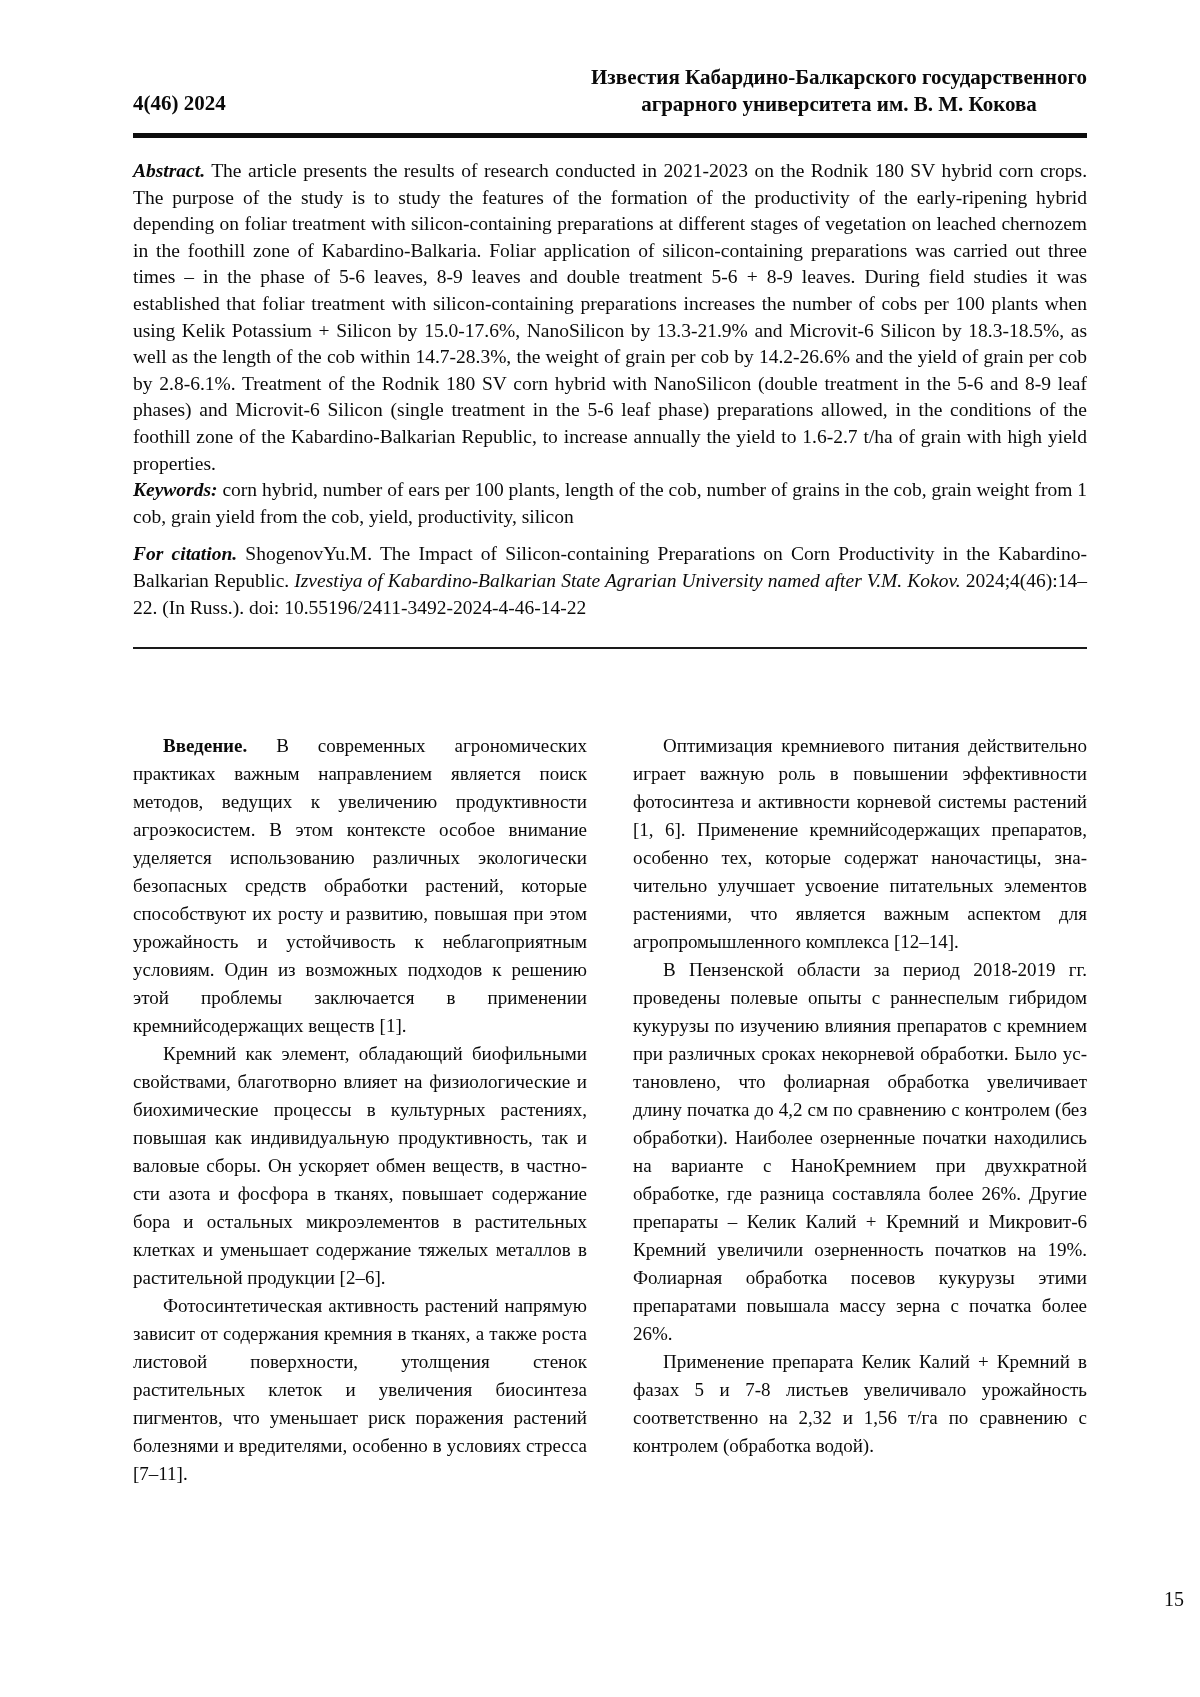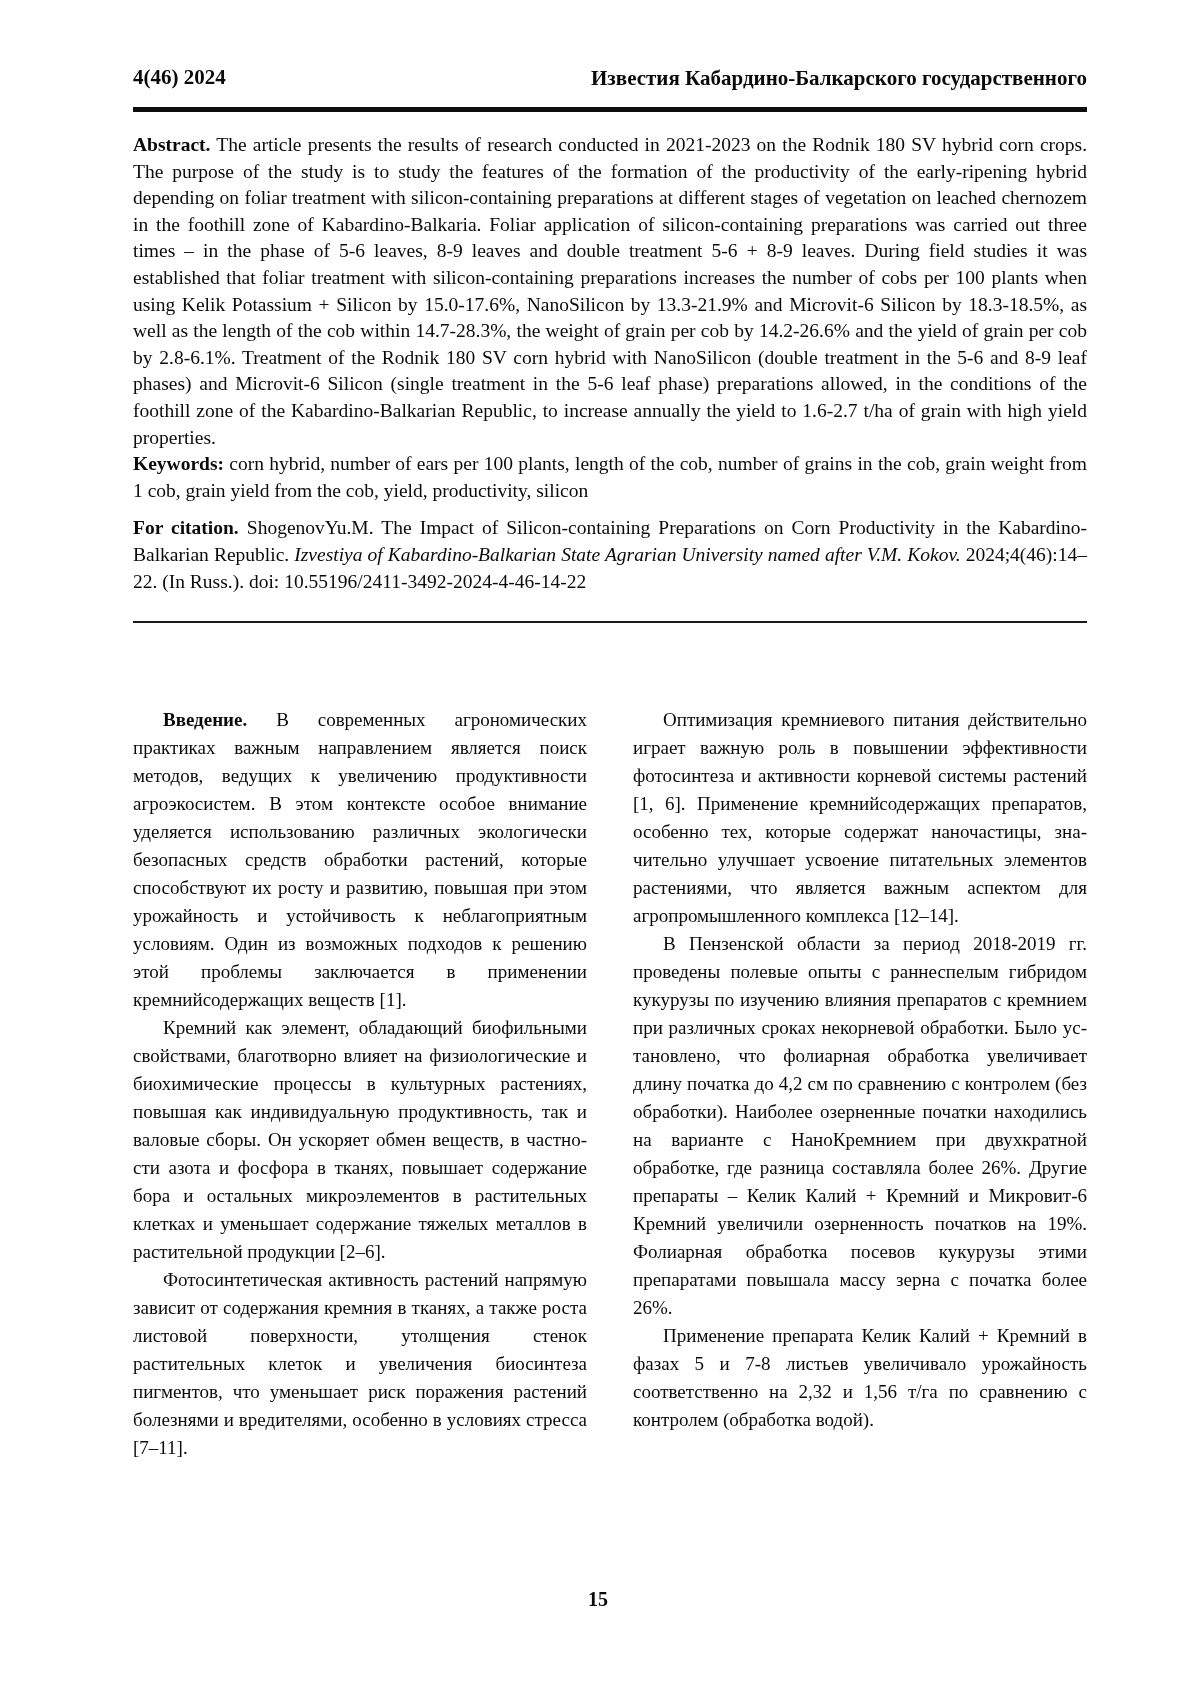--- a/index.html
+++ b/index.html
@@ -44,21 +44,21 @@
   
   .front p {
     margin: 0;
     font-size: 19.5px;
     line-height: 26.6px;
     text-align: justify;
   }
   .front .abstract  { margin-top: 20px; }
   .front .keywords  { }
   .front .citation  { margin-top: 11px; }
-  .lead-bi { font-weight: bold; }
+  .lead-bi { font-weight: bold; font-style: italic; }
   .it      { font-style: italic; }
 
   .rule-thin {
     height: 0;
     border-top: 2px solid #1a1a1a;
     margin-top: 26px;
   }
 
   
   .columns {
@@ -75,36 +75,36 @@
     text-indent: 30px;
     -webkit-hyphens: manual;
     hyphens: manual;
   }
   .intro-b { font-weight: bold; }
 
   
   .page-number {
     position: absolute;
     left: 0;
-    right: 4px;
+    right: 16px;
     top: 1588px;
-    text-align: center;
+    text-align: right;
     font-size: 20px;
-    font-weight: bold;
   }
 </style>
 </head>
 <body>
 
 <div class="page">
 
   <header class="masthead">
     <div class="issue">4(46) 2024</div>
     <div class="journal">
       <div>Известия Кабардино-Балкарского государственного</div>
+      <div>аграрного университета им. В. М. Кокова</div>
     </div>
   </header>
 
   <div class="rule-thick"></div>
 
   <section class="front">
 
     <p class="abstract"><span class="lead-bi">Abstract.</span> <span>The article presents the results of research conducted in 2021-2023 on the Rodnik 180 SV hybrid corn crops. The purpose of the study is to study the features of the formation of the productivity of the early-ripening hybrid depending on foliar treatment with silicon-containing preparations at different stages of vegetation on leached chernozem in the foothill zone of Kabardino-Balkaria. Foliar application of silicon-containing preparations was carried out three times – in the phase of 5-6 leaves, 8-9 leaves and double treatment 5-6 + 8-9 leaves. During field studies it was established that foliar treatment with silicon-containing preparations increases the number of cobs per 100 plants when using Kelik Potassium + Silicon by 15.0-17.6%, NanoSilicon by 13.3-21.9% and Microvit-6 Silicon by 18.3-18.5%, as well as the length of the cob within 14.7-28.3%, the weight of grain per cob by 14.2-26.6% and the yield of grain per cob by 2.8-6.1%. Treatment of the Rodnik 180 SV corn hybrid with NanoSilicon (double treatment in the 5-6 and 8-9 leaf phases) and Microvit-6 Silicon (single treatment in the 5-6 leaf phase) preparations allowed, in the conditions of the foothill zone of the Kabardino-Balkarian Republic, to increase annually the yield to 1.6-2.7 t/ha of grain with high yield properties.</span></p>
 
     <p class="keywords"><span class="lead-bi">Keywords:</span> <span>corn hybrid, number of ears per 100 plants, length of the cob, number of grains in the cob, grain weight from 1 cob, grain yield from the cob, yield, productivity, silicon</span></p>

